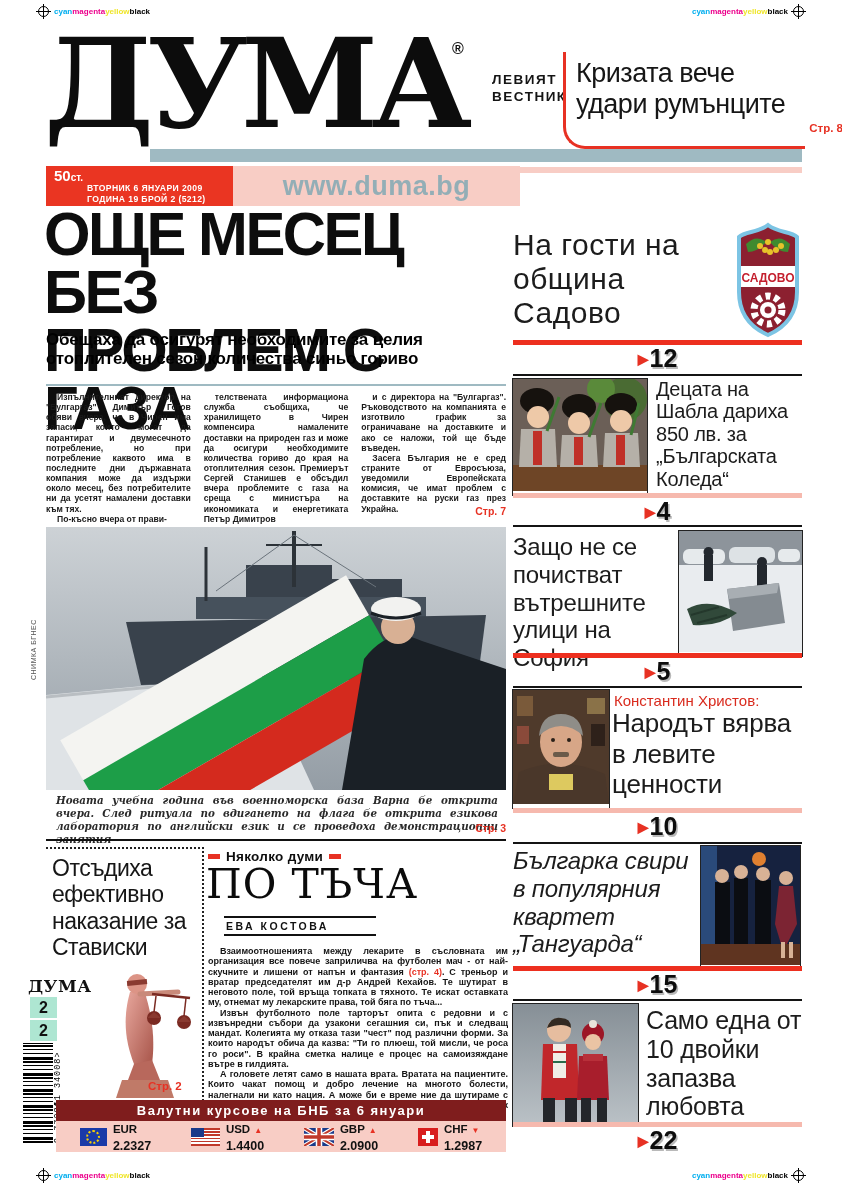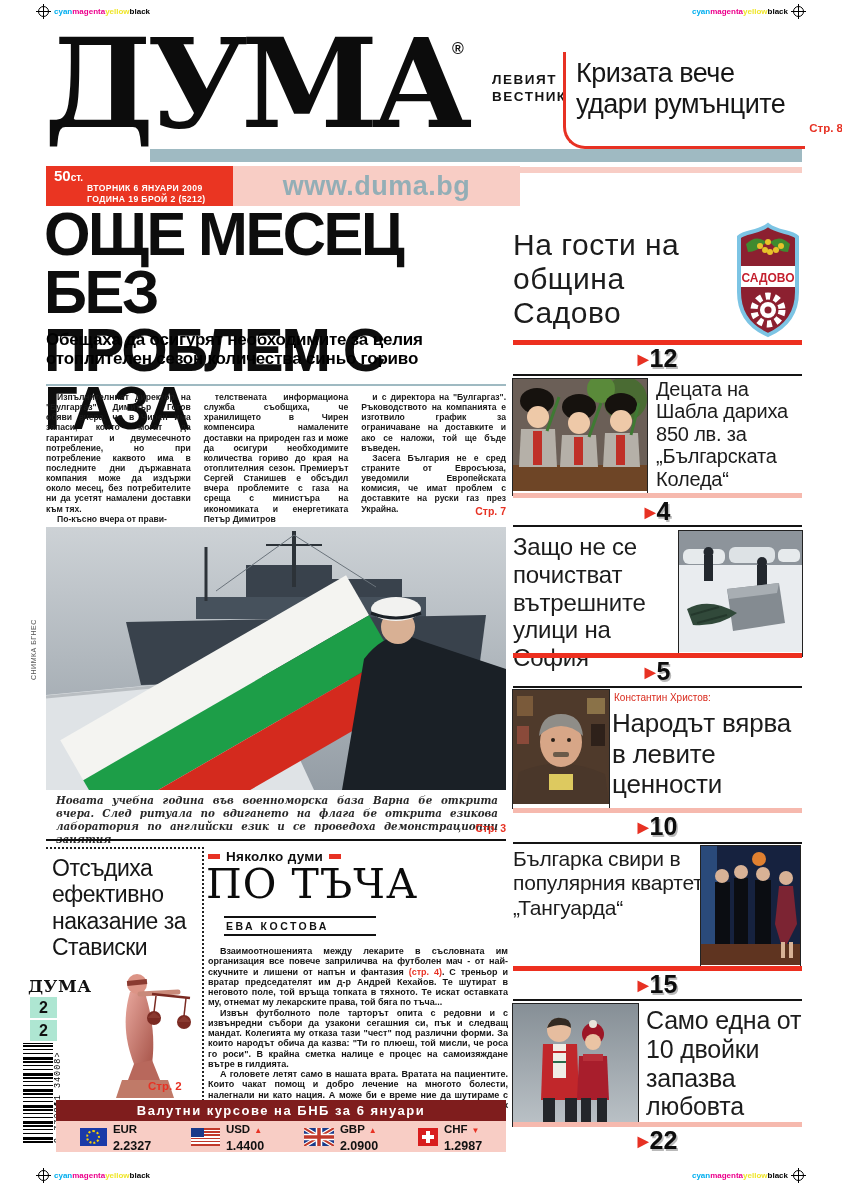--- a/index.html
+++ b/index.html
@@ -124,23 +124,23 @@
   .pagenum{left:513px;width:289px;text-align:center;font-weight:bold;font-size:25px;color:#0d0d0d;
     text-shadow:1.5px 1.5px 0 #b9b9b9;}
   .pagenum .tri{color:#e73123;font-size:14px;text-shadow:none;vertical-align:3px;margin-right:1px;}
   #pn1{top:344px;} #pn2{top:497px;} #pn3{top:657px;} #pn4{top:812px;} #pn5{top:970px;} #pn6{top:1126px;}
 
   #rail2-photo{left:513px;top:379px;} 
   #rail2-title{left:656px;top:378px;width:148px;font-size:20px;line-height:1.12;}
   #rail3-title{left:513px;top:533px;width:166px;font-size:24px;line-height:1.16;}
   #rail3-photo{left:679px;top:531px;}
   #rail4-photo{left:513px;top:690px;}
-  #rail4-kicker{left:614px;top:692px;font-size:10px;color:#d92b1e;text-align:right;}
+  #rail4-kicker{left:614px;top:692px;font-size:15px;color:#d92b1e;text-align:right;}
   #rail4-title{left:612px;top:708px;width:195px;font-size:26px;line-height:1.18;}
-  #rail5-title{left:513px;top:847px;width:190px;font-size:21px;line-height:1.16;}
+  #rail5-title{left:513px;top:847px;width:190px;font-size:24px;line-height:1.16;font-style:italic;}
   #rail5-photo{left:701px;top:846px;}
   #rail6-photo{left:513px;top:1004px;}
   #rail6-title{left:646px;top:1006px;width:158px;font-size:25px;line-height:1.15;}
 
   .photo-frame{outline:1px solid #222;}
 </style>
 </head>
 <body>
 
 <div id="page">

